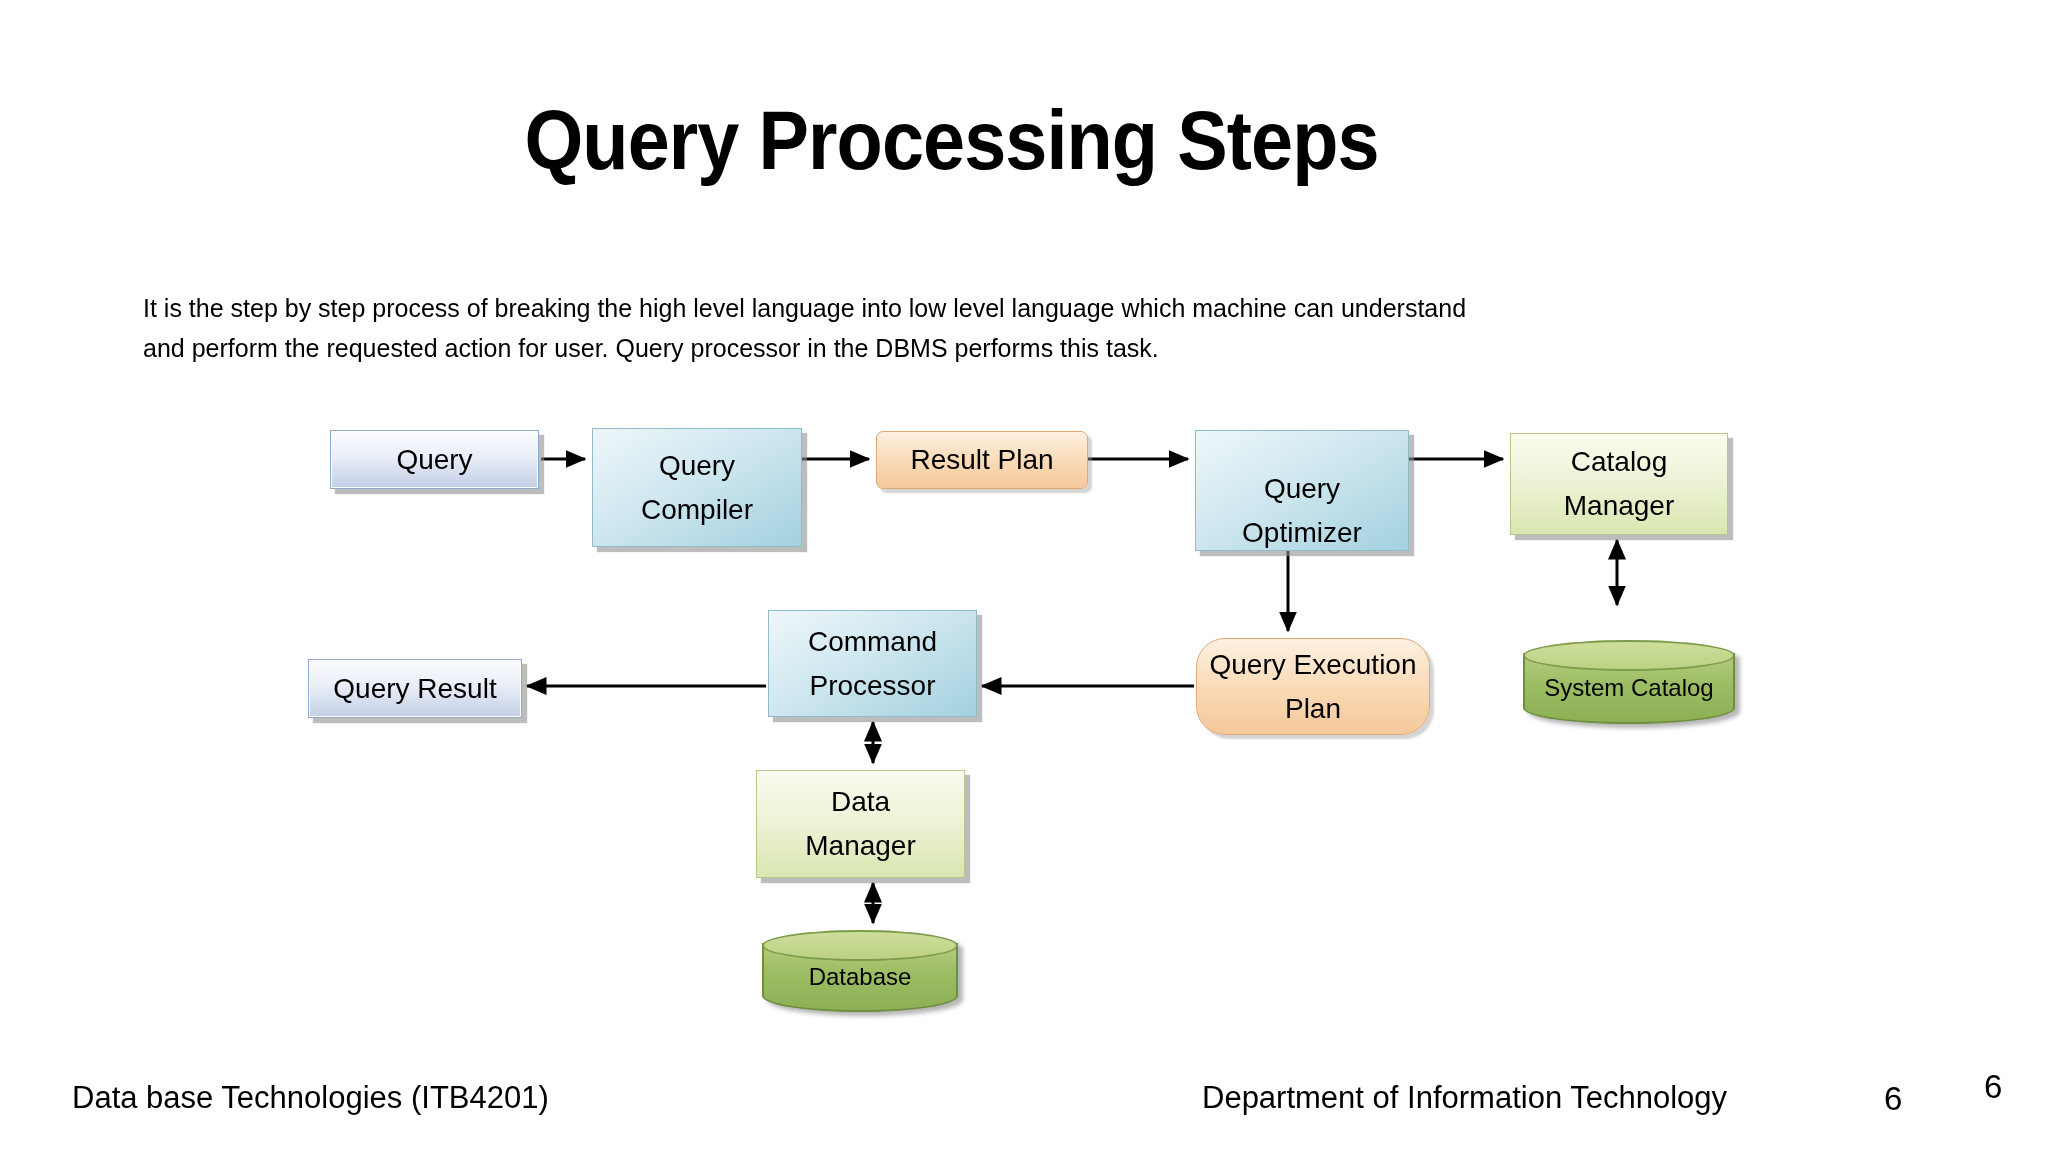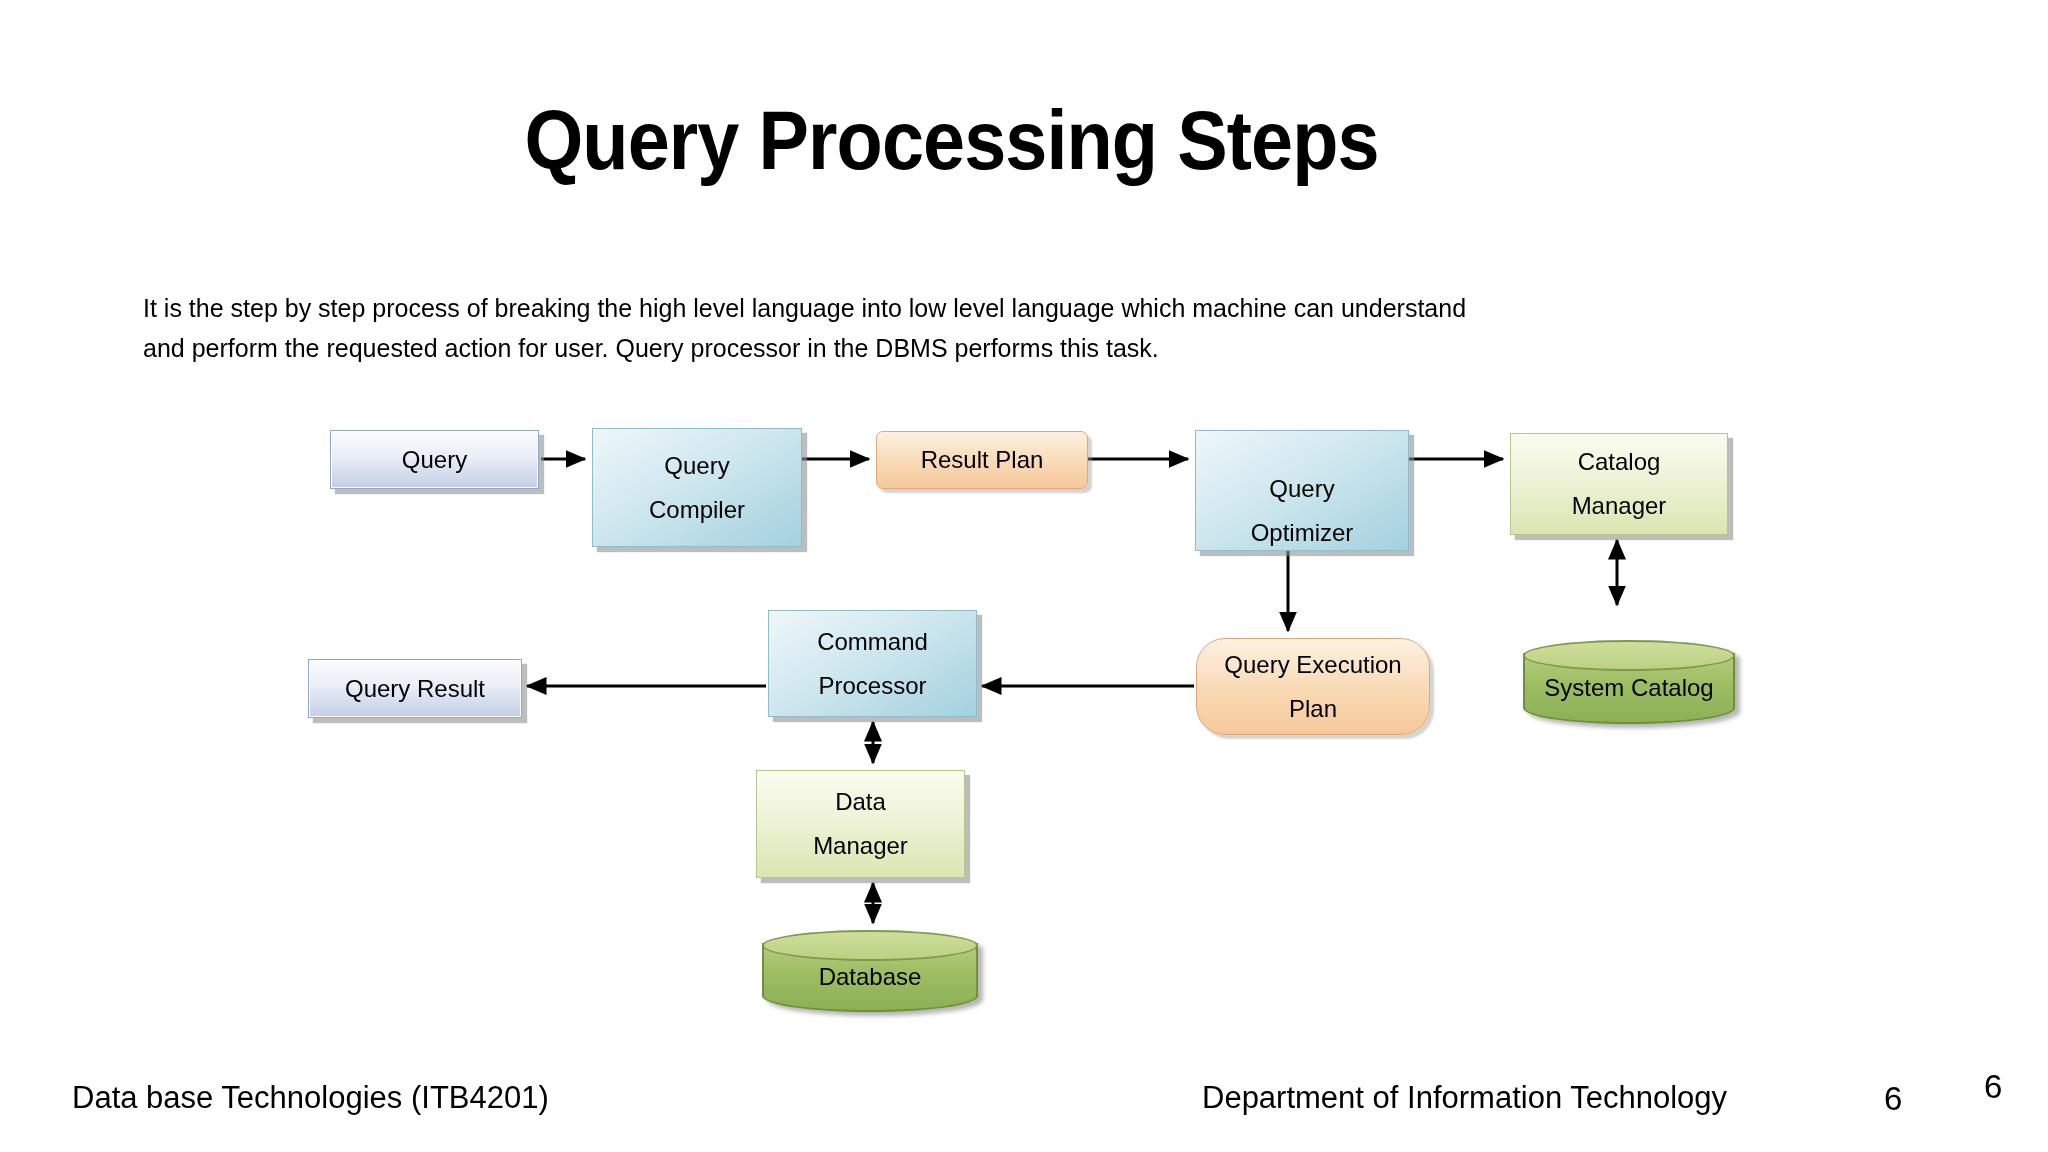--- a/index.html
+++ b/index.html
@@ -10,21 +10,21 @@
   .title-wrap { position:absolute; left:0; top:96px; width:1904px; text-align:center; }
   .title {
     display:inline-block; font-size:84px; font-weight:700; line-height:1.05;
     letter-spacing:-1px; transform:scaleX(0.9); transform-origin:center;
   }
   .desc { position:absolute; left:143px; top:288px; font-size:25px; line-height:40px; }
 
   
   .node {
     position:absolute; display:flex; align-items:center; justify-content:center;
-    text-align:center; font-size:24px; line-height:30px;
+    text-align:center; font-size:28px; line-height:30px;
     box-shadow:5px 5px 1px rgba(145,145,145,0.6);
   }
   .node .lbl { display:inline-block; }
   .node .lbl.wrap { line-height:44px; }
   .box-blue {
     background:linear-gradient(180deg,#fbfcfe 0%,#e9eef7 45%,#c3cfe6 100%);
     border:1px solid #93a7cb; box-shadow:5px 5px 1px rgba(145,145,145,0.6), inset 0 0 0 1px #ffffff;
   }
   .box-teal {
     background:linear-gradient(150deg,#eef7fa 0%,#cfe7ef 45%,#a3d1df 100%);
@@ -128,21 +128,21 @@
   </div>
 
   <div class="node box-orange" style="left:1196px; top:638px; width:232px; height:95px;border-radius:29px;">
     <span class="lbl wrap" style="max-width:210px;">Query Execution Plan</span>
   </div>
 
   <div class="node box-green" style="left:756px; top:770px; width:207px; height:106px;">
     <span class="lbl wrap" style="max-width:120px;">Data Manager</span>
   </div>
 
-  <div class="node cylinder" style="left:762px; top:930px; width:216px; height:82px;">
+  <div class="node cylinder" style="left:762px; top:930px; width:196px; height:82px;">
     <div class="cyl-body">
       <span class="lbl">Database</span>
     </div>
     <div class="cyl-top"></div>
   </div>
 
   <div class="footer-item" style="left:72px; top:1080px;">Data base Technologies (ITB4201)</div>
   <div class="footer-item" style="left:1202px; top:1080px;">Department of Information Technology</div>
   <div class="pagenum" style="left:1884px; top:1080px;">6</div>
   <div class="pagenum" style="left:1984px; top:1068px;">6</div>

